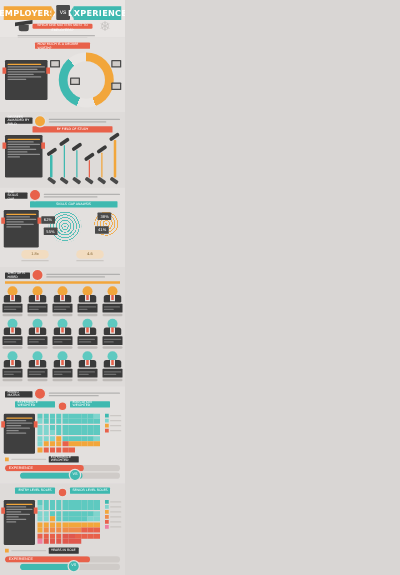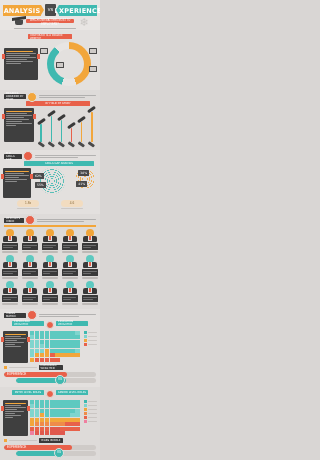--- a/index.html
+++ b/index.html
@@ -111,21 +111,21 @@
   
   .footer{position:relative;height:32px;background:#e8e5e3;border-top:1px solid #cfcbc8;}
 </style>
 </head>
 <body>
 
 <div class="page">
 
   <div class="header">
     <div class="ribbon edu">
-      <span>ANALYSIS</span>
+      <span>EMPLOYERS</span>
     </div>
     <div class="vs">
       <div class="vstxt">VS</div>
     </div>
     <div class="ribbon exp">
       <span>EXPERIENCE</span>
     </div>
 
     <div class="cap">
       <div class="board"></div>

